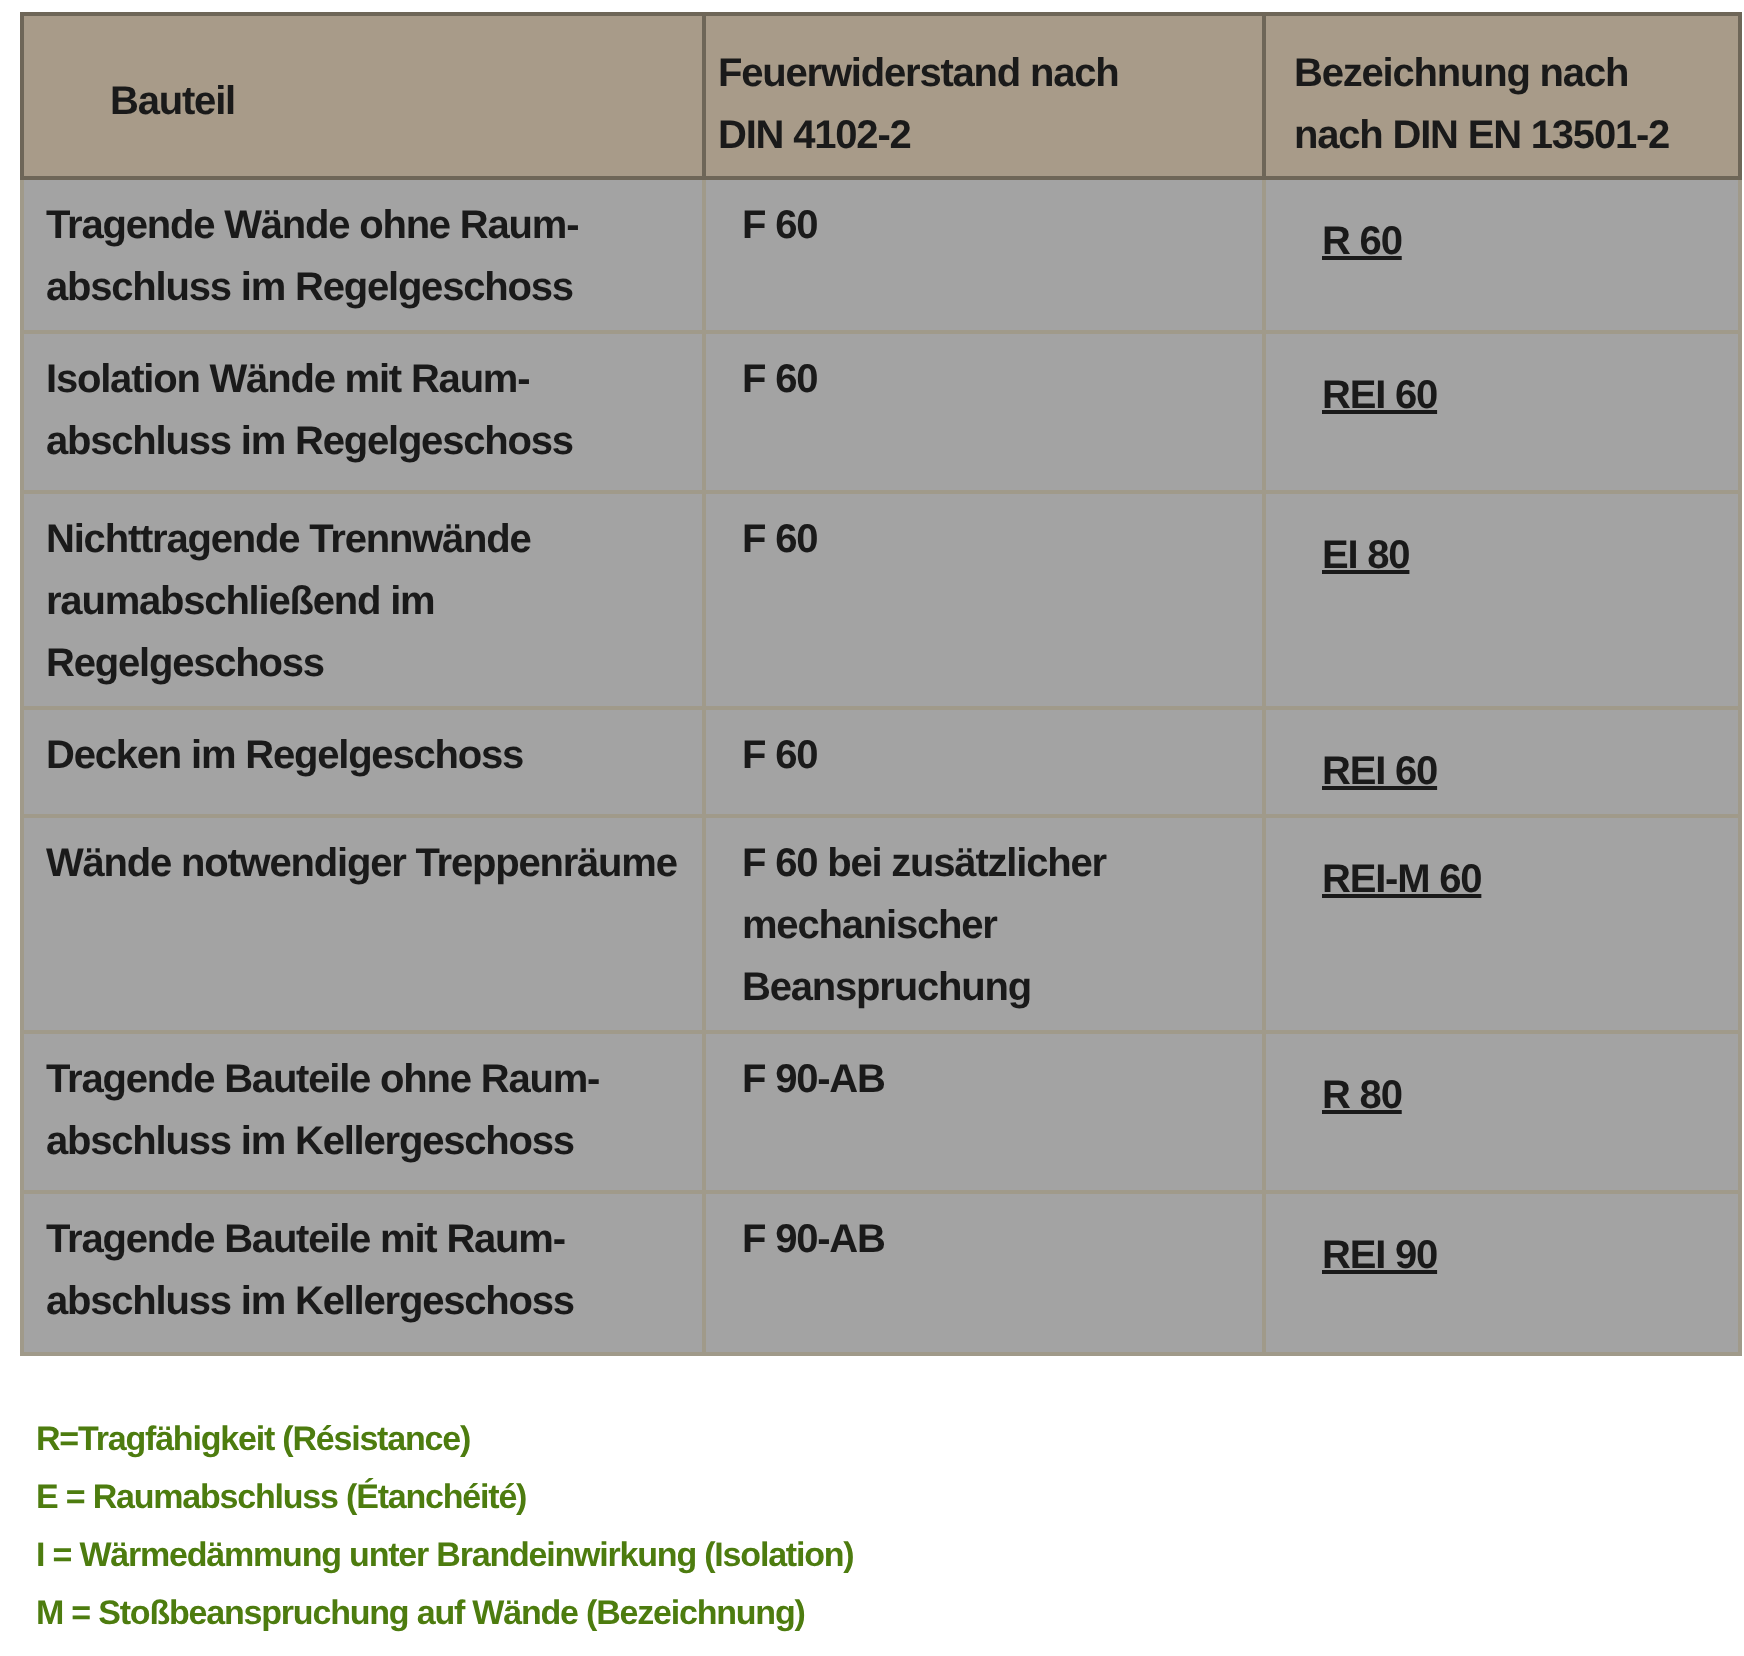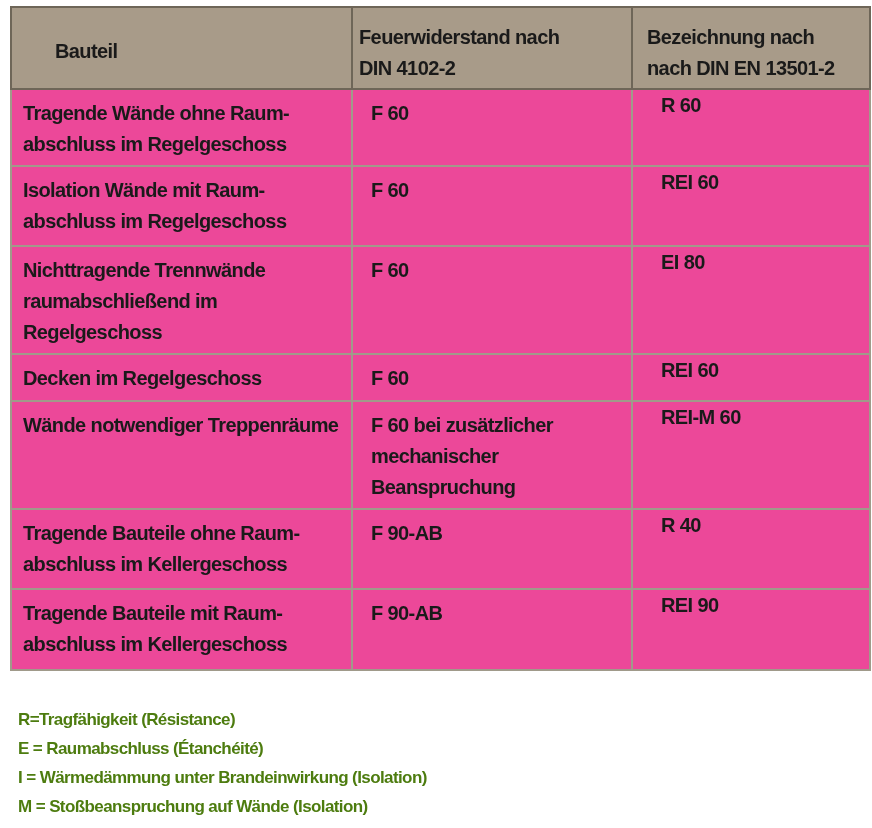--- a/index.html
+++ b/index.html
@@ -4,28 +4,28 @@
 <style>
   html, body { margin: 0; padding: 0; background: #ffffff; }
   body { width: 872px; height: 828px; position: relative; overflow: hidden;
          font-family: "Liberation Sans", sans-serif; color: #1a1a1a; }
   .tbl { position: absolute; left: 10px; top: 6px; width: 859px;
          border-collapse: collapse; table-layout: fixed; border-radius: 30px; }
   .tbl td, .tbl th { border: 2px solid #a09a8a; vertical-align: top;
          font-size: 20px; line-height: 31px; letter-spacing: -0.6px;
          font-weight: bold; padding: 0; text-align: left; }
   .tbl th { background: #a89b89; border-color: #6e6658; height: 80px; font-weight: bold; }
-  .tbl td { background: #ec4899; }
+  .tbl td { background: #a3a3a3; }
   .tbl th .in { padding: 12px 0 0 12px; }
   .tbl th.c0 .in { padding: 28px 0 0 43px; }
   .tbl th.c1 .in { padding: 14px 0 0 6px; }
   .tbl th.c2 .in { padding: 14px 0 0 14px; }
   .tbl td.c0 .in { padding: 8px 6px 5px 11px; }
   .tbl td.c1 .in { padding: 8px 4px 5px 18px; }
-  .tbl td.c2 .in { padding: 0 4px 5px 28px; }
+  .tbl td.c2 .in { padding: 16px 4px 5px 28px; text-decoration: underline; }
   .tbl td .in, .tbl th .in { white-space: pre-line; }
   .col0 { width: 341px; } .col1 { width: 280px; } .col2 { width: 238px; }
   .legend { position: absolute; left: 18px; top: 705px; font-size: 17px;
             line-height: 29px; letter-spacing: -0.6px; font-weight: bold; color: #4d7c0f; }
   .legend div { white-space: nowrap; }
 </style>
 </head>
 <body>
 
 <table class="tbl">
@@ -111,21 +111,21 @@
     </tr>
     <tr style="height:80px">
       <td class="c0">
           <div class="in">Tragende Bauteile ohne Raum-
 abschluss im Kellergeschoss</div>
         </td>
       <td class="c1">
           <div class="in">F 90-AB</div>
         </td>
       <td class="c2">
-          <div class="in">R 40</div>
+          <div class="in">R 80</div>
         </td>
     </tr>
     <tr style="height:81px">
       <td class="c0">
           <div class="in">Tragende Bauteile mit Raum-
 abschluss im Kellergeschoss</div>
         </td>
       <td class="c1">
           <div class="in">F 90-AB</div>
         </td>
@@ -133,14 +133,14 @@
           <div class="in">REI 90</div>
         </td>
     </tr>
   </tbody>
 </table>
 
 <div class="legend">
   <div>R=Tragfähigkeit (Résistance)</div>
   <div>E = Raumabschluss (Étanchéité)</div>
   <div>I = Wärmedämmung unter Brandeinwirkung (Isolation)</div>
-  <div>M = Stoßbeanspruchung auf Wände (Isolation)</div>
+  <div>M = Stoßbeanspruchung auf Wände (Bezeichnung)</div>
 </div>
 
 </body></html>

